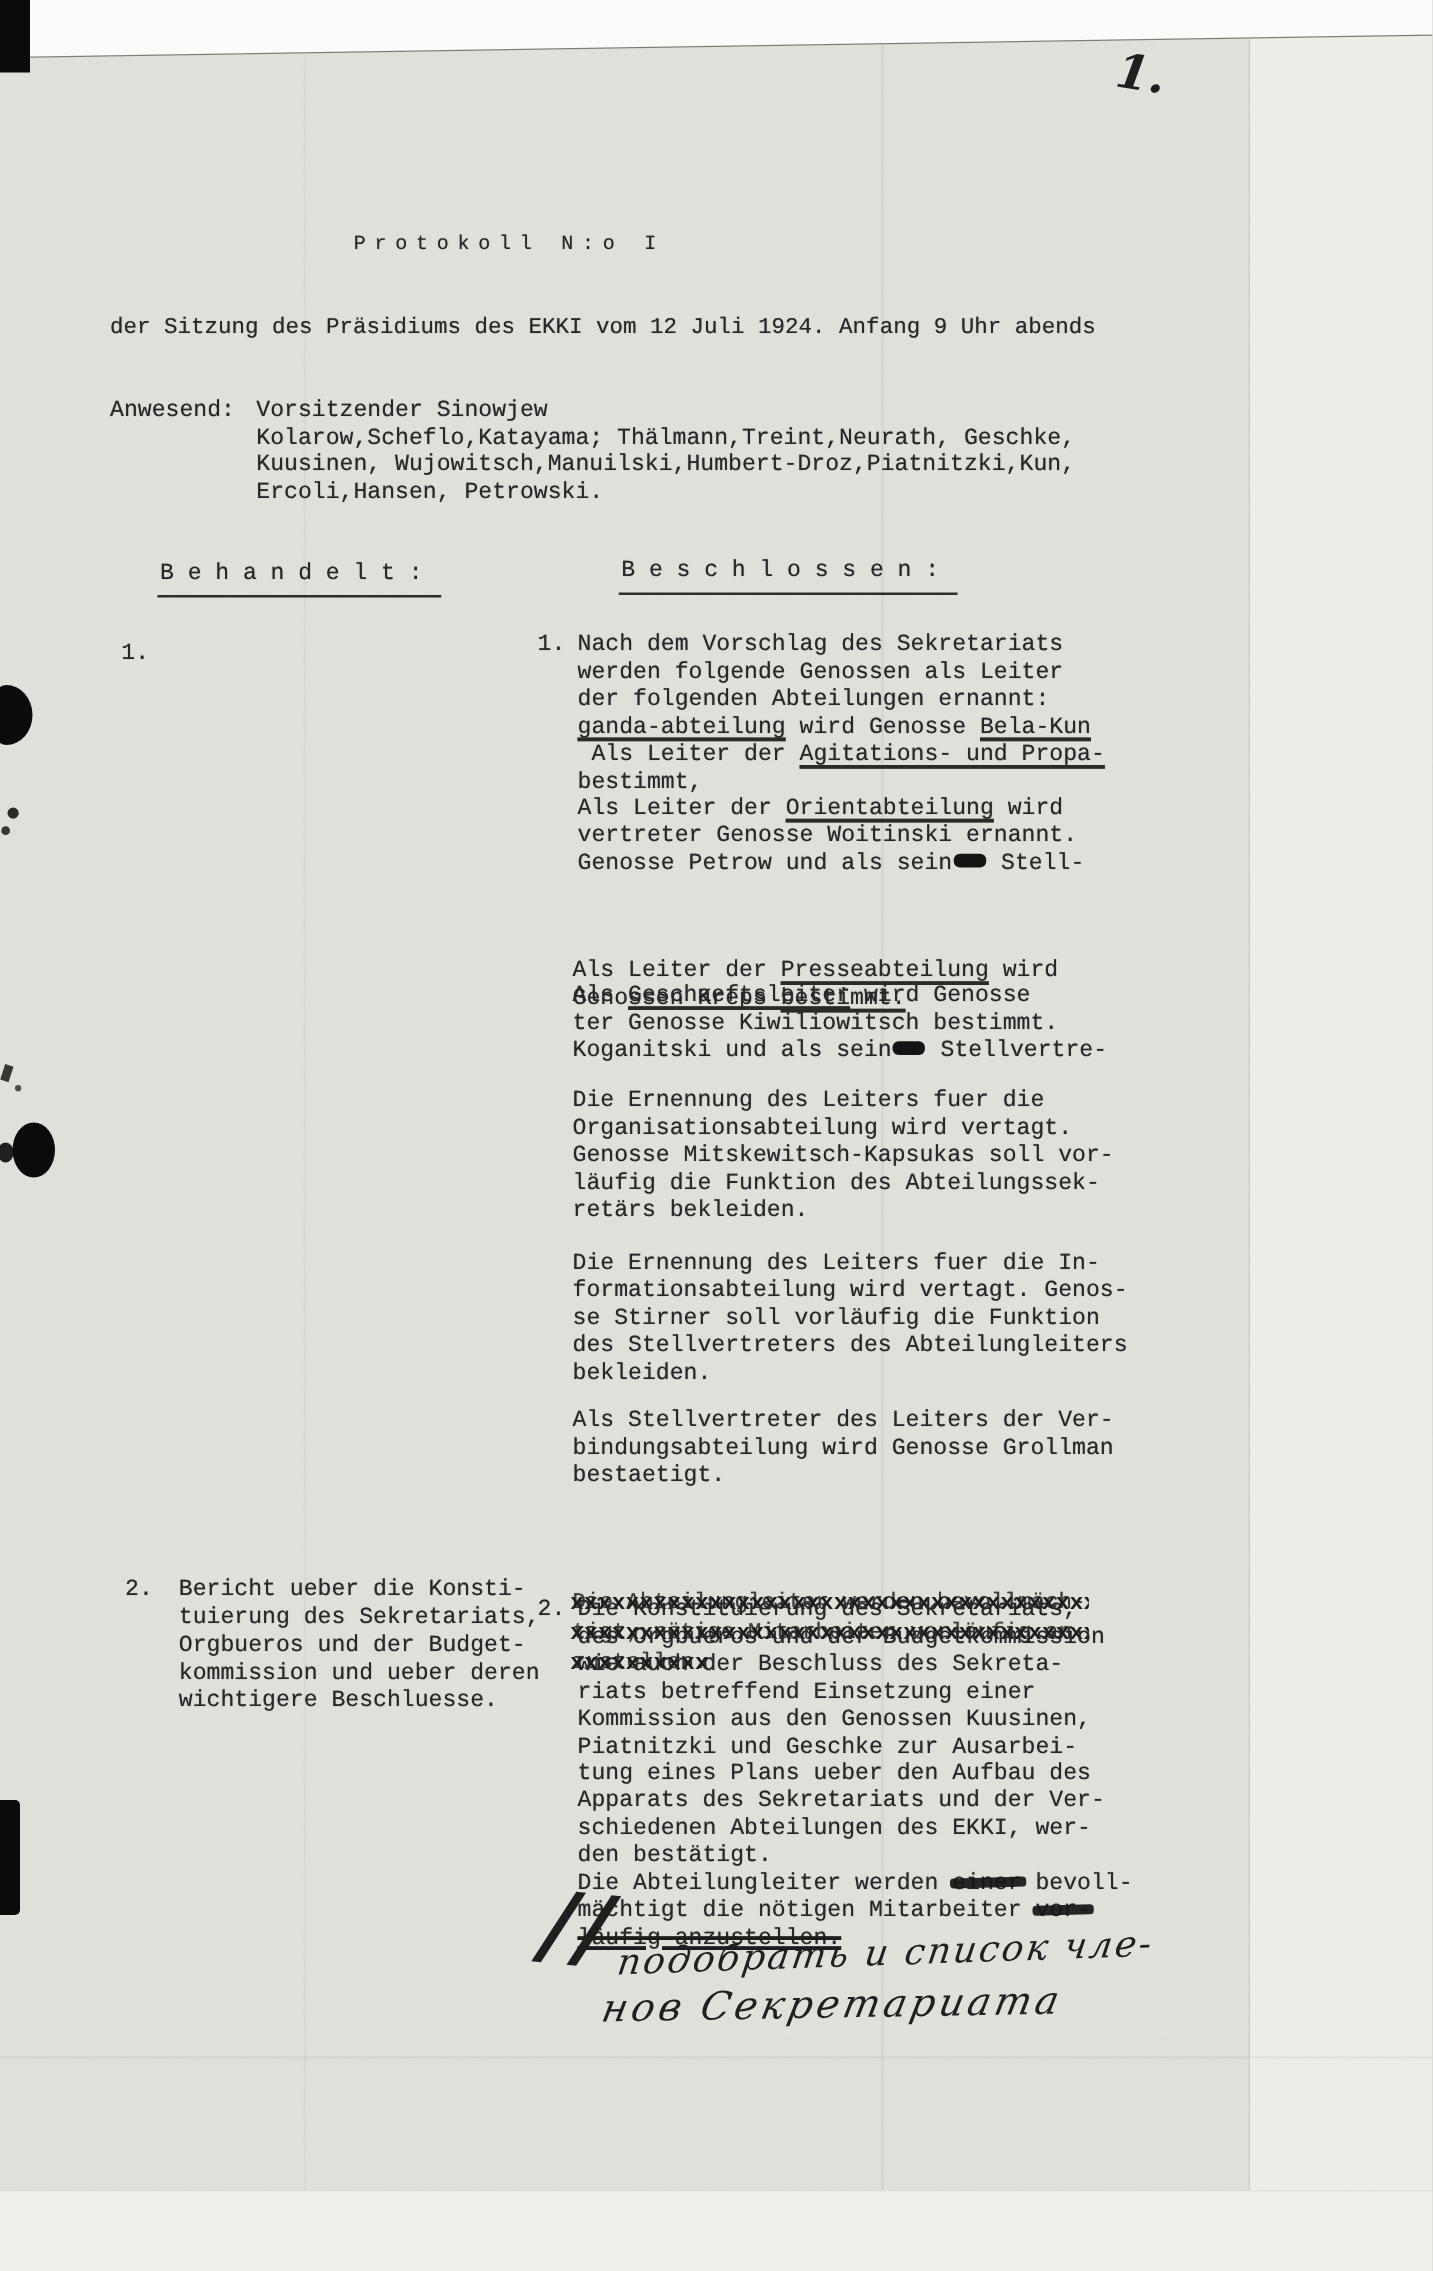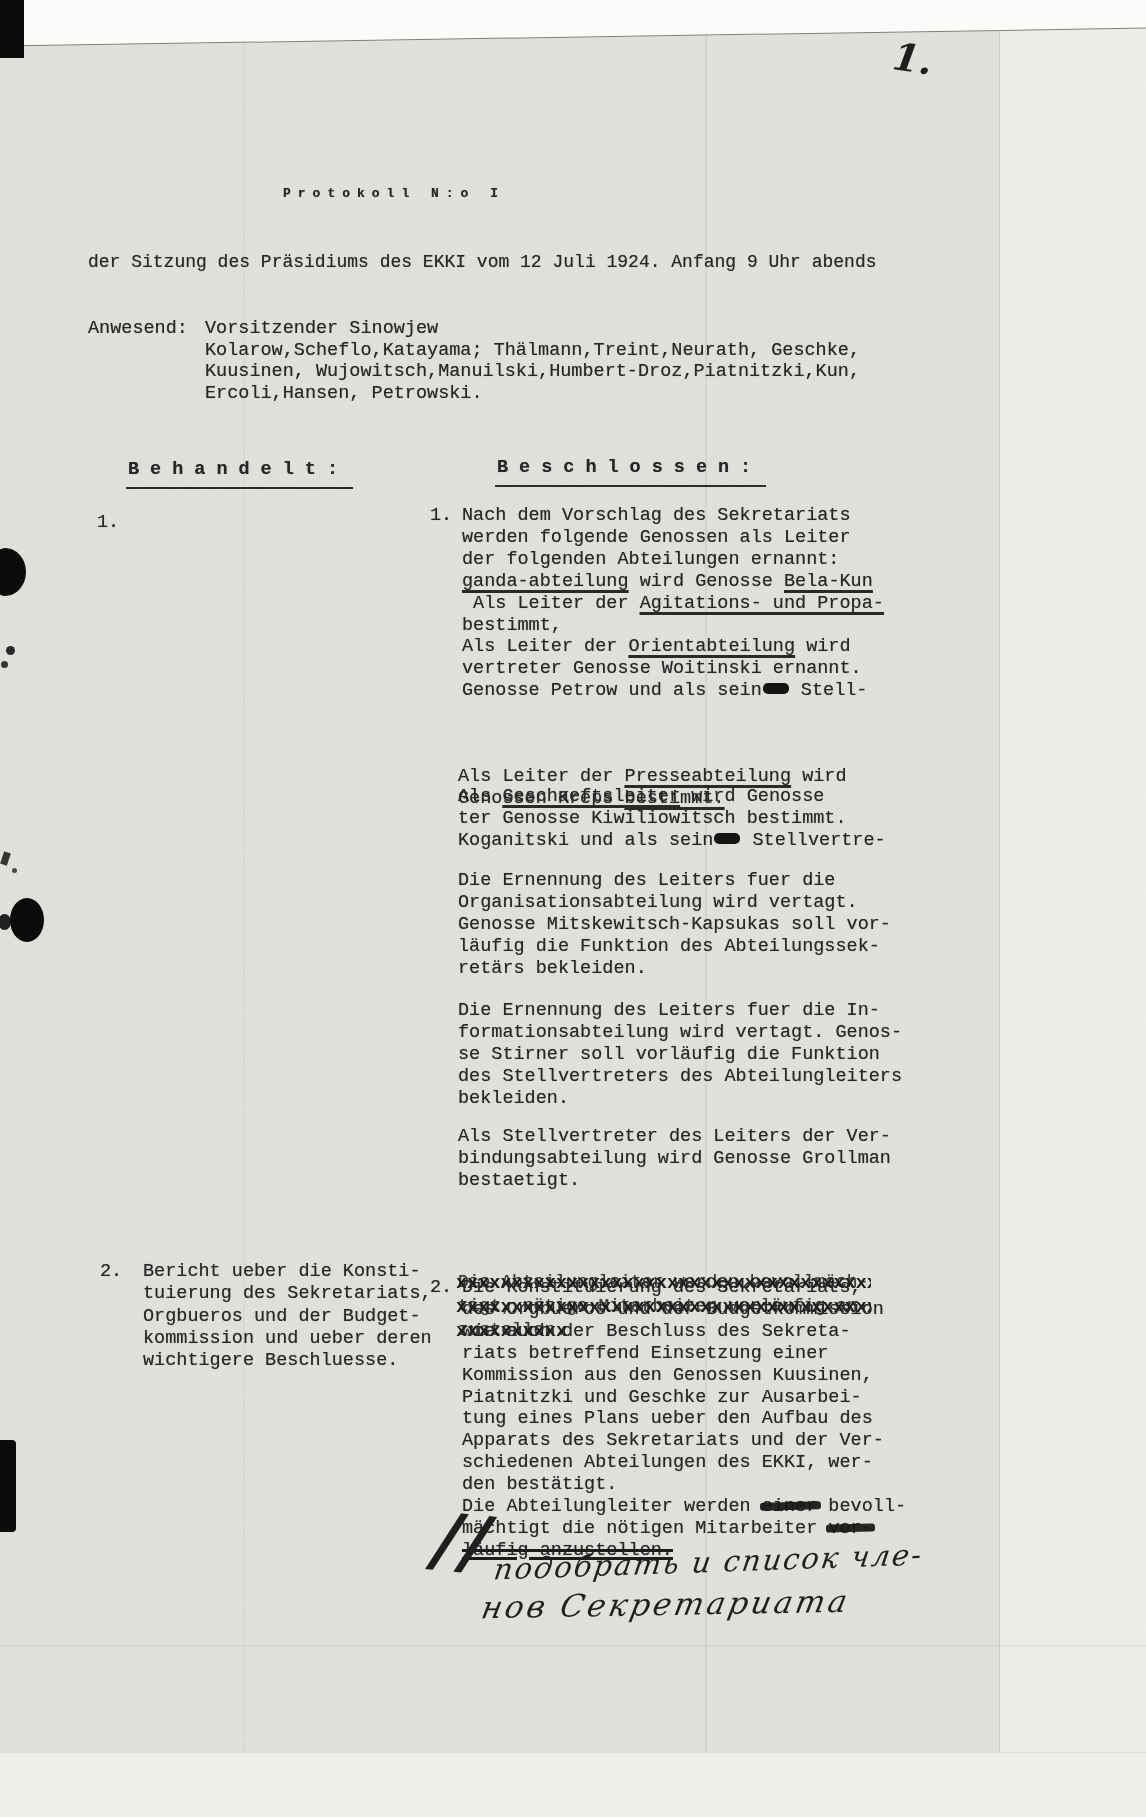--- a/index.html
+++ b/index.html
@@ -6,22 +6,22 @@
   .stage{position:relative;width:1146px;height:1817px;overflow:hidden;
          background:#e3e1dc;font-family:"Liberation Mono","DejaVu Sans Mono",monospace;}
   .tw{position:absolute;color:#272727;text-shadow:0 0 0.8px rgba(40,40,40,.55);white-space:nowrap;}
   .pre{white-space:pre-line;}
   .body-lh{line-height:21.9px;font-size:18.5px;}
   .left-lh{line-height:22.3px;font-size:18.5px;}
   .item{display:flex;}
   .numcol{flex:none;}
   .numcol.l{width:43px;}
   .numcol.r{width:32px;}
-  .colhead{font-weight:bold;letter-spacing:11px;font-size:18.5px;
-           border-bottom:2.5px solid #2e2d29;padding:0 4px 7px 2px;margin-top:11px;}
+  .colhead{font-weight:normal;letter-spacing:11px;font-size:18.5px;
+           border-bottom:2.5px solid #2e2d29;padding:0 4px 7px 2px;}
   .u{text-decoration:underline;text-decoration-thickness:2.5px;text-underline-offset:4px;text-decoration-color:#2b2a26;}
   .smear{position:relative;}
   .smear::after{content:"";position:absolute;left:-2px;right:-3px;top:46%;height:8px;
                 background:#161616;transform:translateY(-50%) rotate(-1.5deg);border-radius:3px;opacity:.92;}
   .hand-strike{text-decoration:underline line-through;text-decoration-thickness:2.5px;text-decoration-color:#1c1c1c;}
   .xline{position:relative;display:inline-block;line-height:24px;color:#3c3b38;}
   .xover{position:absolute;left:-2px;top:1px;right:-3px;overflow:hidden;white-space:nowrap;
          color:#1b1b1a;letter-spacing:.3px;text-shadow:.6px 0 #262626, -.5px .4px rgba(20,20,20,.6);}
   .xblock .xline{display:table;}
   
@@ -65,21 +65,21 @@
   <div class="mark" style="left:6px;top:646px;width:9px;height:9px;border-radius:50%;opacity:.85"></div>
   <div class="mark" style="left:1px;top:661px;width:7px;height:7px;border-radius:50%;opacity:.8"></div>
   <div class="mark" style="left:2px;top:852px;width:7px;height:13px;transform:rotate(18deg);opacity:.8"></div>
   <div class="mark" style="left:12px;top:868px;width:5px;height:5px;border-radius:50%;opacity:.7"></div>
   <div class="mark" style="left:10px;top:898px;width:34px;height:44px;border-radius:50%"></div>
   <div class="mark" style="left:-2px;top:914px;width:13px;height:16px;border-radius:50%;opacity:.9"></div>
   <div class="mark" style="left:0;top:1440px;width:16px;height:92px;border-radius:0 4px 4px 0"></div>
 
   <div class="hand" style="left:893px;top:36px;font-size:38px;font-weight:bold;transform:rotate(9deg)">1.</div>
 
-  <div class="tw" style="left:283px;top:186px;font-size:13px;font-weight:bold;letter-spacing:7px">Protokoll N:o I</div>
+  <div class="tw" style="left:283px;top:186px;font-size:16px;font-weight:normal;letter-spacing:7px">Protokoll N:o I</div>
 
   <div class="tw" style="left:88px;top:252px;font-size:18px">der Sitzung des Präsidiums des EKKI vom 12 Juli 1924. Anfang 9 Uhr abends</div>
 
   <div class="tw body-lh" style="left:88px;top:318px">Anwesend:</div>
   <div class="tw pre" style="left:205px;top:318px;font-size:18.5px;line-height:21.7px">Vorsitzender Sinowjew
 Kolarow,Scheflo,Katayama; Thälmann,Treint,Neurath, Geschke,
 Kuusinen, Wujowitsch,Manuilski,Humbert-Droz,Piatnitzki,Kun,
 Ercoli,Hansen, Petrowski.</div>
 
   <div class="tw colhead" style="left:126px;top:448px">Behandelt:</div>

